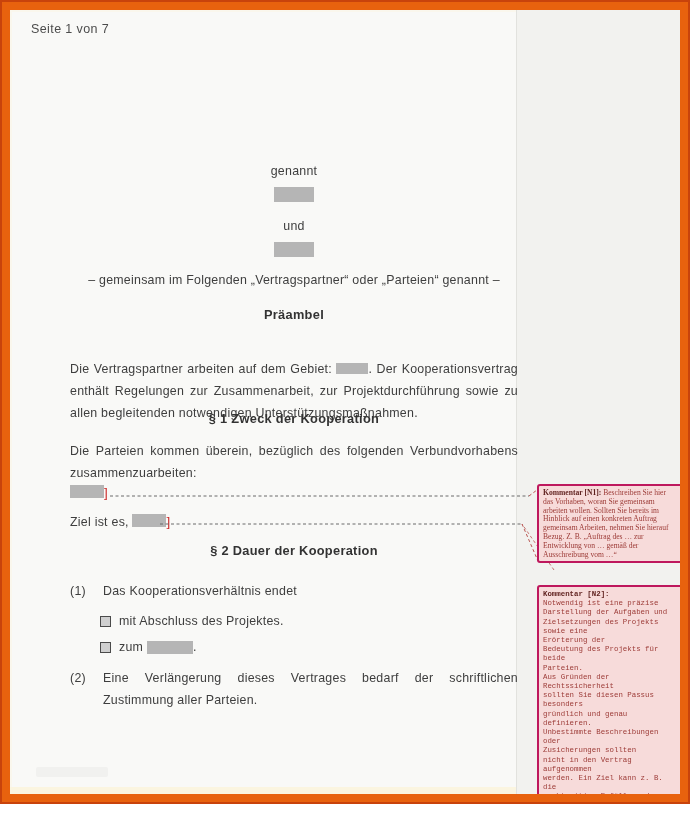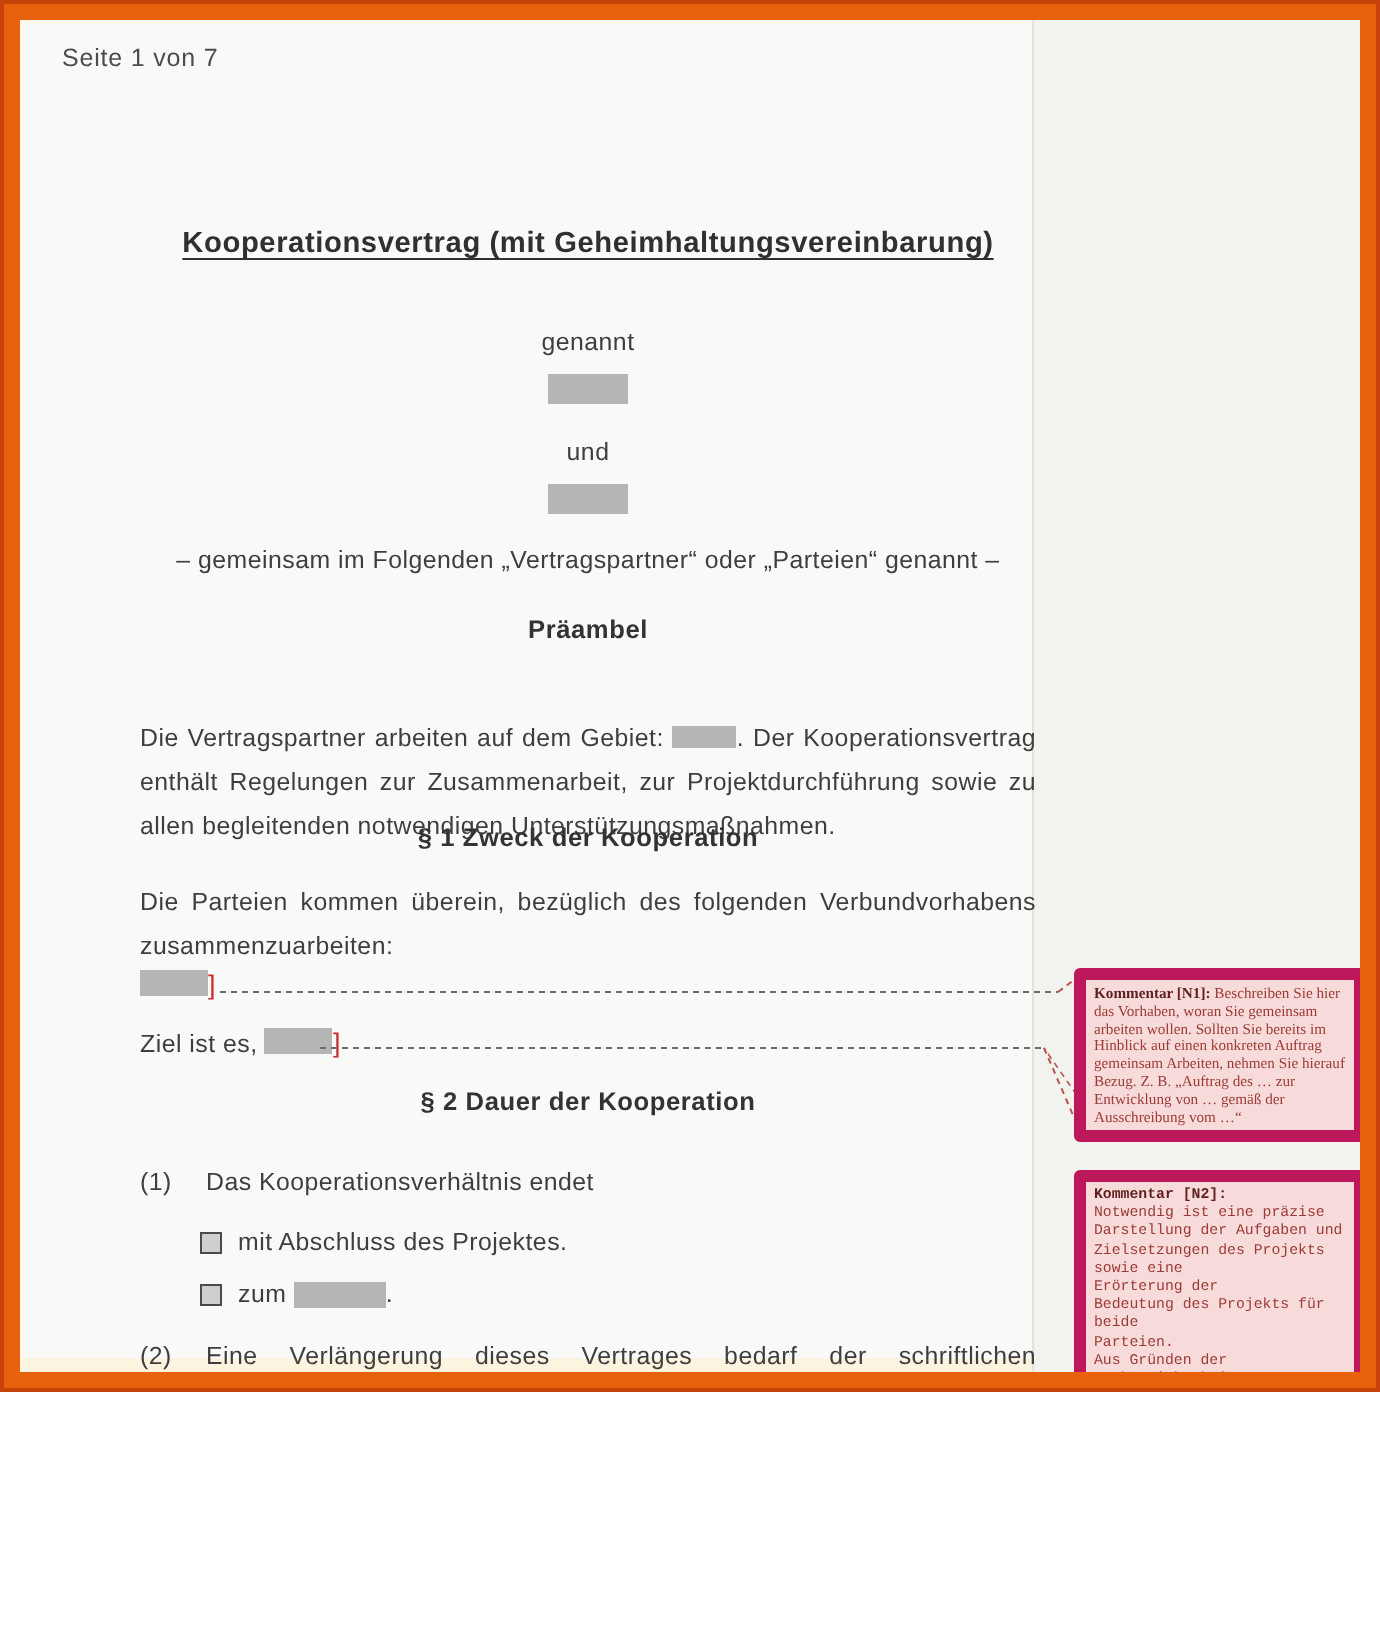--- a/index.html
+++ b/index.html
@@ -1,20 +1,20 @@
 <!DOCTYPE html>
 <html><head>
 <meta charset="utf-8">
 <style>
   * { margin: 0; padding: 0; box-sizing: border-box; }
   html, body { width: 690px; height: 816px; }
   body { font-family: "Liberation Sans", sans-serif; }
 
   .frame {
-    width: 690px; height: 696px;
+    width: 690px; height: 804px;
     border: 10px solid #e8620e;
     outline: 2px solid #c8430c;
     outline-offset: -2px;
     background: #5eead4;
     position: relative;
   }
   .page {
     position: absolute; inset: 0;
     background: #f9f9f7;
     box-shadow: inset -7px -7px 0 #fbf5e0, inset 2px 2px 0 rgba(251,245,224,.45);
@@ -59,21 +59,21 @@
   .cb-row { padding-left: 30px; display: flex; align-items: center; text-align: right; }
   .checkbox {
     display: inline-block; width: 11px; height: 11px;
     border: 1.6px solid #4a4a4a; background: #cfcfcf;
     margin-right: 8px; flex: 0 0 auto;
   }
 
   .comment {
     position: absolute; left: 527px; width: 146px;
     background: #f7dbda;
-    border: 6px solid #be185d;
+    border: 2px solid #be185d;
     border-radius: 3px;
     padding: 3px 4px 2px 4px;
     color: #9c3a36;
     z-index: 6;
   }
   .comment .c-label { font-weight: bold; color: #5e1f1d; }
   .comment .c-text { white-space: pre-line; }
   .comment-1 { top: 474px; font-family: "Liberation Serif", serif; font-size: 7.6px; line-height: 8.8px; }
   .comment-2 { top: 550px; font-family: Liberation Mono, monospace; font-size: 7.4px; line-height: 9.2px; margin-top: 25px; }
 
@@ -87,23 +87,20 @@
 </head>
 <body>
 
 <div class="frame">
   <div class="page">
 
     <div class="margin-col"></div>
 
     <div class="page-header">Seite 1 von 7</div>
 
-    <div class="blk doc-title">
-      <span>Kooperationsvertrag (mit Geheimhaltungsvereinbarung)</span>
-    </div>
 
     <div class="blk txt center" style="top:150px">genannt</div>
 
     <div class="blk" style="top:177px">
       <span class="redaction block" style="width:40px;height:15px"></span>
     </div>
 
     <div class="blk txt center" style="top:205px">und</div>
 
     <div class="blk" style="top:232px">

